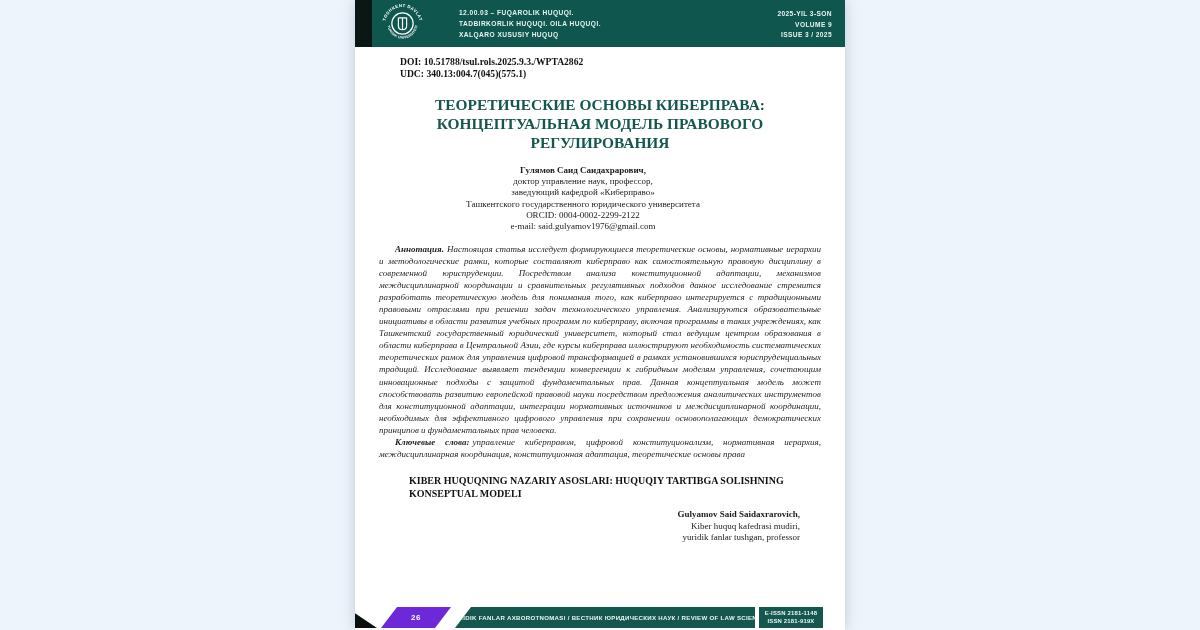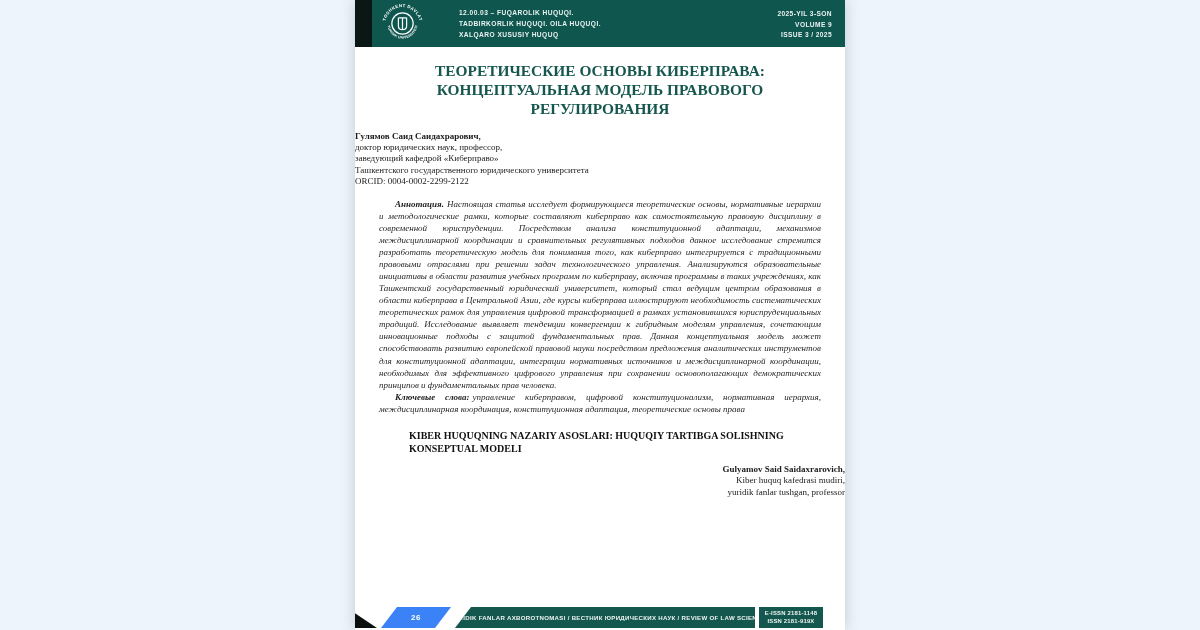--- a/index.html
+++ b/index.html
@@ -34,36 +34,36 @@
 
   
   .meta { margin:17px 0 0 45px; font-size:7.4px; line-height:1.32; color:#1b1b1b; }
   .doiudc { margin:10px 0 0 45px; font-size:9.6px; font-weight:bold; line-height:1.25; color:#111; }
 
   
   .title-ru {
     margin:16px 40px 12px; text-align:center;
     font-size:15.4px; font-weight:bold; color:#15574e; line-height:1.23;
   }
-  .author-block { margin-top:6px; padding-right:34px; text-align:left; font-size:9px; line-height:1.24; color:#1b1b1b; }
+  .author-block { margin-top:6px; padding-right:34px; text-align:center; font-size:9px; line-height:1.24; color:#1b1b1b; }
   .author-block .author-name { font-weight:bold; }
 
   .abstract { margin:11px 24px 0; text-align:justify; font-style:italic; font-size:9px; line-height:1.34; color:#1f1f1f; }
   .abstract p { text-indent:16px; }
   .lead { font-weight:bold; margin-right:3px; }
 
   .title-uz { margin:14px 54px 0; font-size:10px; font-weight:bold; color:#111; line-height:1.3; }
-  .author-block-uz { margin-top:9px; text-align:right; font-size:9px; line-height:1.3; color:#1b1b1b; }
+  .author-block-uz { margin-top:9px; padding-right:45px; text-align:right; font-size:9px; line-height:1.3; color:#1b1b1b; }
   .author-block-uz .author-name { font-weight:bold; }
 
   
   .footer { position:absolute; left:0; bottom:2px; width:100%; height:21px; font-family:"Liberation Sans", sans-serif; }
   .f-wedge { position:absolute; left:0; bottom:0; width:22px; height:21px; background:#0b100f;
              clip-path:polygon(0 30%, 100% 100%, 0 100%); }
-  .f-pagebox { position:absolute; left:26px; top:0; width:70px; height:21px; background:#3b82f6;
+  .f-pagebox { position:absolute; left:26px; top:0; width:70px; height:21px; background:#6d28d9;
              clip-path:polygon(16px 0, 100% 0, calc(100% - 16px) 100%, 0 100%);
              display:flex; align-items:center; justify-content:center; }
   .f-pagebox span { color:#fff; font-size:8px; font-weight:bold; letter-spacing:.5px; }
   .f-journal { position:absolute; left:100px; top:0; width:300px; height:21px; background:#14574f;
              clip-path:polygon(16px 0, 100% 0, 100% 100%, 0 100%);
              display:flex; align-items:center; justify-content:center; }
   .f-journal span { color:#eef4f2; font-size:6.1px; font-weight:bold; letter-spacing:.3px; text-transform:uppercase; padding-left:10px; white-space:nowrap; }
   .f-issn { position:absolute; left:404px; top:0; width:64px; height:21px; background:#14574f;
              display:flex; flex-direction:column; align-items:center; justify-content:center; }
   .f-issn span { color:#eef4f2; font-size:5.9px; font-weight:bold; letter-spacing:.2px; line-height:1.35; white-space:nowrap; }
@@ -106,29 +106,34 @@
         <div>ISSUE 3 / 2025</div>
       </div>
     </div>
 
     <div class="meta">
       <div>Kelib tushgan / Получено / Received: 22.08.2025</div>
       <div>Qabul qilingan / Принято / Accepted: 10.09.2025</div>
       <div>Nashr etilgan / Опубликовано / Published: 26.09.2025</div>
     </div>
 
+    <div class="doiudc">
+      <div>DOI: 10.51788/tsul.rols.2025.9.3./WPTA2862</div>
+      <div>UDC: 340.13:004.7(045)(575.1)</div>
+    </div>
 
     <h1 class="title-ru">ТЕОРЕТИЧЕСКИЕ ОСНОВЫ КИБЕРПРАВА: КОНЦЕПТУАЛЬНАЯ МОДЕЛЬ ПРАВОВОГО РЕГУЛИРОВАНИЯ</h1>
 
     <div class="author-block">
       <div class="author-name">Гулямов Саид Саидахрарович,</div>
-      <div>доктор юридических наук, профессор,</div>
+      <div>доктор управление наук, профессор,</div>
       <div>заведующий кафедрой «Киберправо»</div>
       <div>Ташкентского государственного юридического университета</div>
       <div>ORCID: 0004-0002-2299-2122</div>
+      <div>e-mail: said.gulyamov1976@gmail.com</div>
     </div>
 
     <div class="abstract">
       <p><span class="lead">Аннотация.</span><span>Настоящая статья исследует формирующиеся теоретические основы, нормативные иерархии и методологические рамки, которые составляют киберправо как самостоятельную правовую дисциплину в современной юриспруденции. Посредством анализа конституционной адаптации, механизмов междисциплинарной координации и сравнительных регулятивных подходов данное исследование стремится разработать теоретическую модель для понимания того, как киберправо интегрируется с традиционными правовыми отраслями при решении задач технологического управления. Анализируются образовательные инициативы в области развития учебных программ по киберправу, включая программы в таких учреждениях, как Ташкентский государственный юридический университет, который стал ведущим центром образования в области киберправа в Центральной Азии, где курсы киберправа иллюстрируют необходимость систематических теоретических рамок для управления цифровой трансформацией в рамках установившихся юриспруденциальных традиций. Исследование выявляет тенденции конвергенции к гибридным моделям управления, сочетающим инновационные подходы с защитой фундаментальных прав. Данная концептуальная модель может способствовать развитию европейской правовой науки посредством предложения аналитических инструментов для конституционной адаптации, интеграции нормативных источников и междисциплинарной координации, необходимых для эффективного цифрового управления при сохранении основополагающих демократических принципов и фундаментальных прав человека.</span></p>
       <p><span class="lead">Ключевые слова:</span><span>управление киберправом, цифровой конституционализм, нормативная иерархия, междисциплинарная координация, конституционная адаптация, теоретические основы права</span></p>
     </div>
 
     <h2 class="title-uz">KIBER HUQUQNING NAZARIY ASOSLARI: HUQUQIY TARTIBGA SOLISHNING KONSEPTUAL MODELI</h2>
 
     <div class="author-block-uz">

